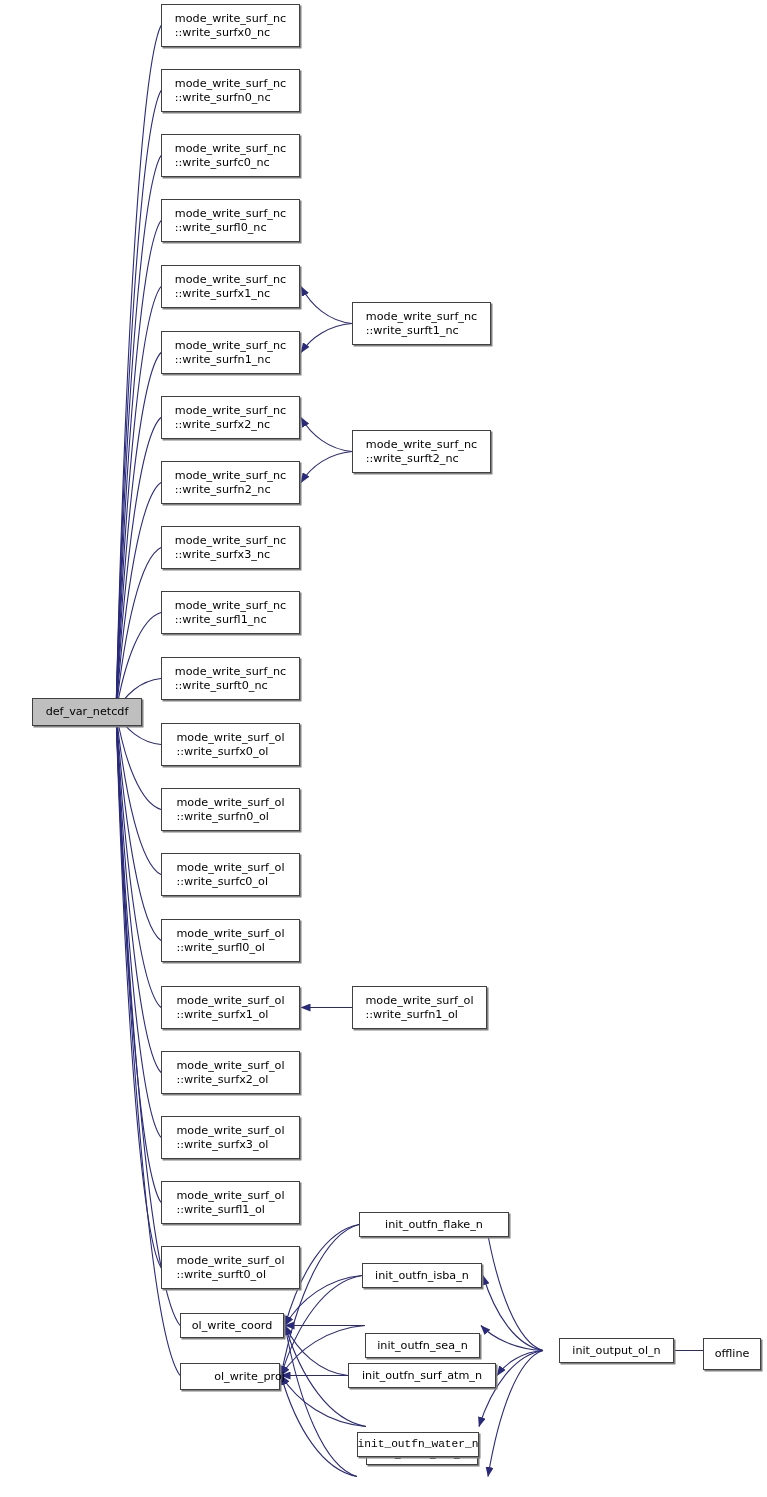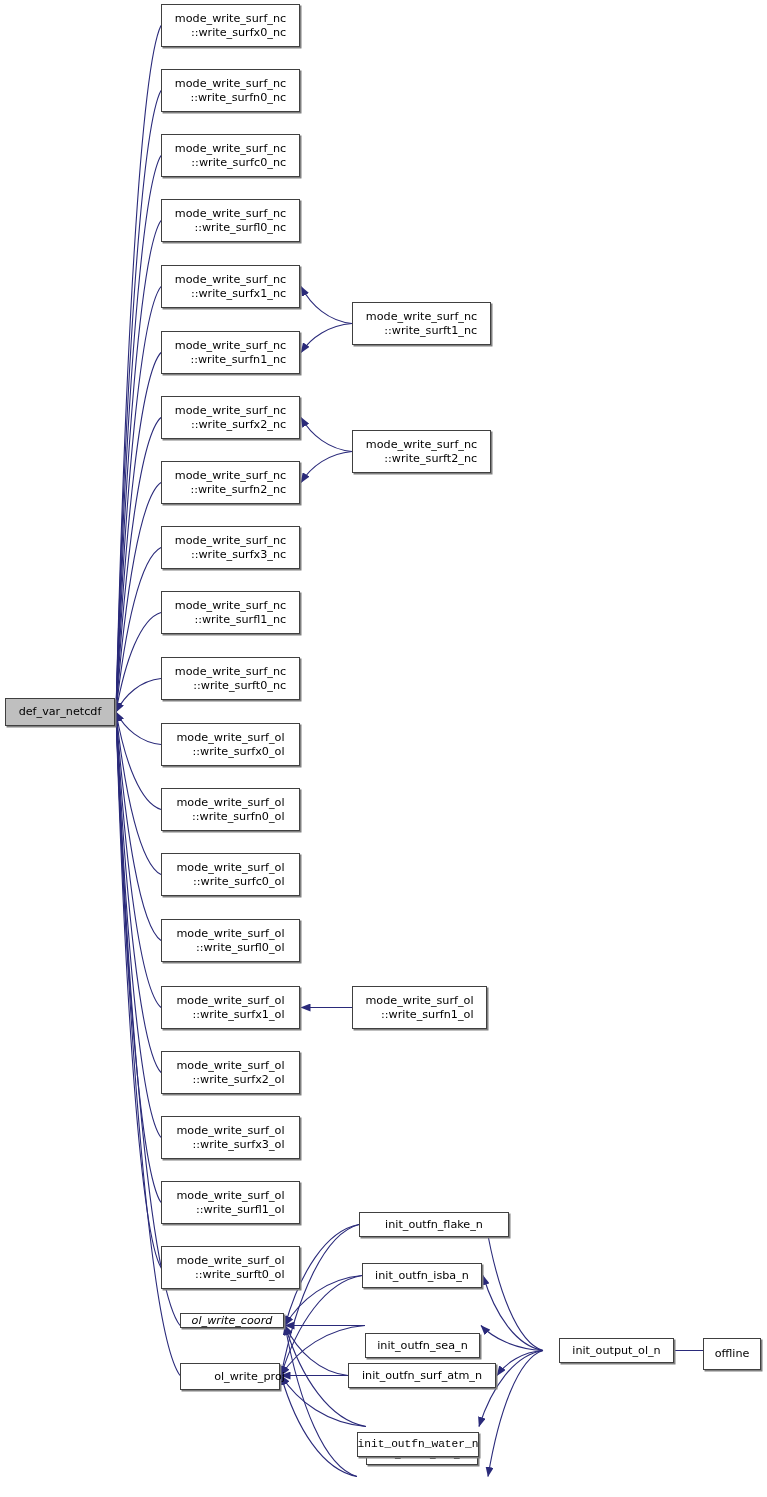--- a/index.html
+++ b/index.html
@@ -28,30 +28,31 @@
   }
   .node {
     position: absolute;
     box-sizing: border-box;
     border: 1px solid #404040;
     background: #ffffff;
     color: #000000;
     display: flex;
     align-items: center;
     justify-content: center;
-    text-align: right;
+    text-align: left;
     font-size: 11.2px;
     line-height: 13.6px;
     letter-spacing: 0px;
     white-space: pre;
     box-shadow: 1.5px 1.5px 0 0 #808080;
     z-index: 5;
   }
   .node.highlight {
     background: #bfbfbf;
+    margin-left: 27px;
   }
   .node .label {
     display: block;
     padding: 0 2px;
   }
 </style>
 </head>
 <body>
 
 <div id="graph-root">
@@ -145,21 +146,21 @@
       <div class="node" style="left: 161px; top: 986px; width: 139px; height: 43px;"><span class="label">mode_write_surf_ol
 ::write_surfx1_ol</span></div>
       <div class="node" style="left: 161px; top: 1051px; width: 139px; height: 43px;"><span class="label">mode_write_surf_ol
 ::write_surfx2_ol</span></div>
       <div class="node" style="left: 161px; top: 1116px; width: 139px; height: 43px;"><span class="label">mode_write_surf_ol
 ::write_surfx3_ol</span></div>
       <div class="node" style="left: 161px; top: 1181px; width: 139px; height: 43px;"><span class="label">mode_write_surf_ol
 ::write_surfl1_ol</span></div>
       <div class="node" style="left: 161px; top: 1246px; width: 139px; height: 43px;"><span class="label">mode_write_surf_ol
 ::write_surft0_ol</span></div>
-      <div class="node" style="left: 180px; top: 1313px; width: 104px; height: 15px; font-style: italic;"><span class="label">ol_write_coord</span></div>
+      <div class="node" style="left: 180px; top: 1313px; width: 104px; height: 25px;"><span class="label">ol_write_coord</span></div>
       <div class="node" style="left: 180px; top: 1363px; width: 100px; height: 27px; padding-left: 39px;"><span class="label">ol_write_proj</span></div>
       <div class="node" style="left: 352px; top: 302px; width: 139px; height: 43px;"><span class="label">mode_write_surf_nc
 ::write_surft1_nc</span></div>
       <div class="node" style="left: 352px; top: 430px; width: 139px; height: 43px;"><span class="label">mode_write_surf_nc
 ::write_surft2_nc</span></div>
       <div class="node" style="left: 352px; top: 986px; width: 135px; height: 43px;"><span class="label">mode_write_surf_ol
 ::write_surfn1_ol</span></div>
       <div class="node" style="left: 359px; top: 1212px; width: 150px; height: 25px;"><span class="label">init_outfn_flake_n</span></div>
       <div class="node" style="left: 362px; top: 1263px; width: 120px; height: 25px;"><span class="label">init_outfn_isba_n</span></div>
       <div class="node" style="left: 365px; top: 1313px; width: 115px; height: 25px; margin-top: 20px;"><span class="label">init_outfn_sea_n</span></div>

